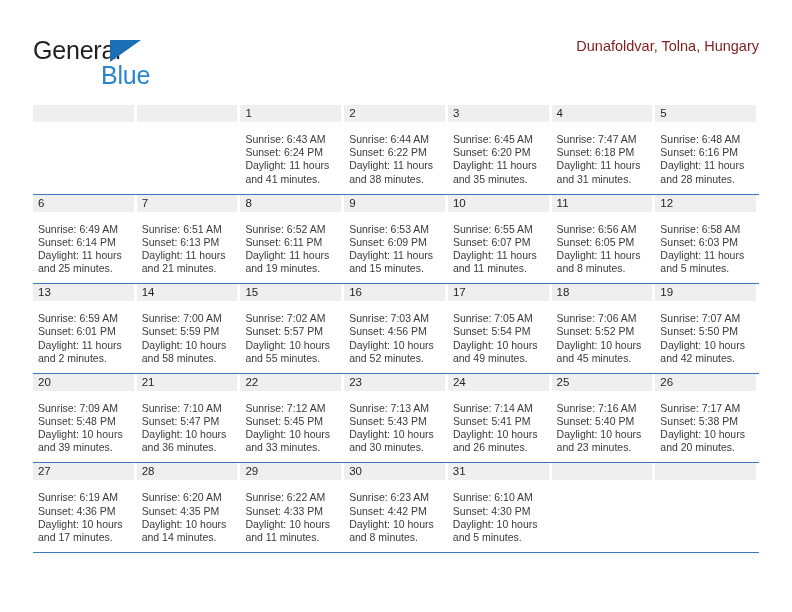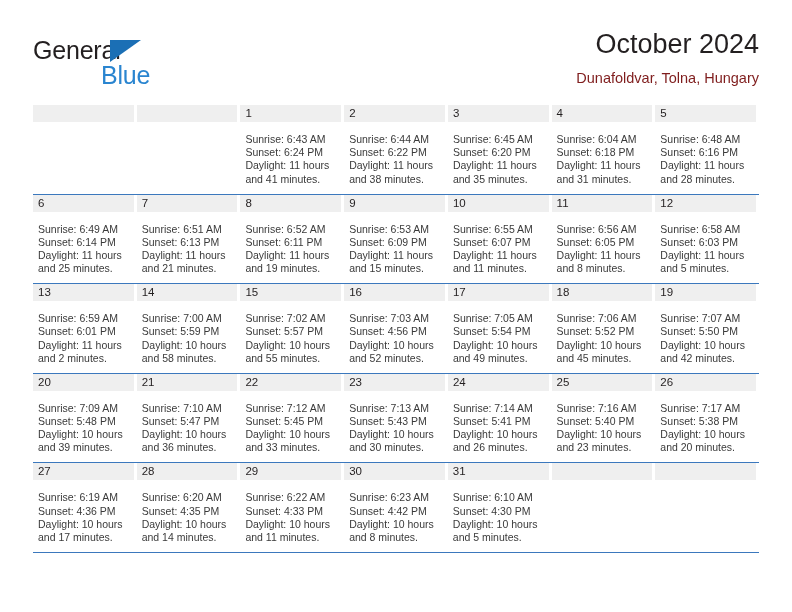--- a/index.html
+++ b/index.html
@@ -156,21 +156,20 @@
 
   <div class="header">
 
     <div class="brand">
       <span class="brand-general">General</span>
       <span class="brand-triangle"></span>
       <span class="brand-blue">Blue</span>
     </div>
 
     <div class="title-block">
-      <div class="cal-title">October 2024</div>
       <div class="cal-subtitle">Dunafoldvar, Tolna, Hungary</div>
     </div>
 
   </div>
 
   <div class="calendar">
     <div id="weeks-container">
         <div class="week">
           <div class="day empty">
             <div class="day-numbar">
@@ -213,21 +212,21 @@
               <div>Sunset: 6:20 PM</div>
               <div>Daylight: 11 hours</div>
               <div>and 35 minutes.</div>
             </div>
           </div>
           <div class="day">
             <div class="day-numbar">
               <div class="day-num">4</div>
             </div>
             <div class="day-info">
-              <div>Sunrise: 6:04 AM</div>
+              <div>Sunrise: 7:47 AM</div>
               <div>Sunset: 6:18 PM</div>
               <div>Daylight: 11 hours</div>
               <div>and 31 minutes.</div>
             </div>
           </div>
           <div class="day">
             <div class="day-numbar">
               <div class="day-num">5</div>
             </div>
             <div class="day-info">

